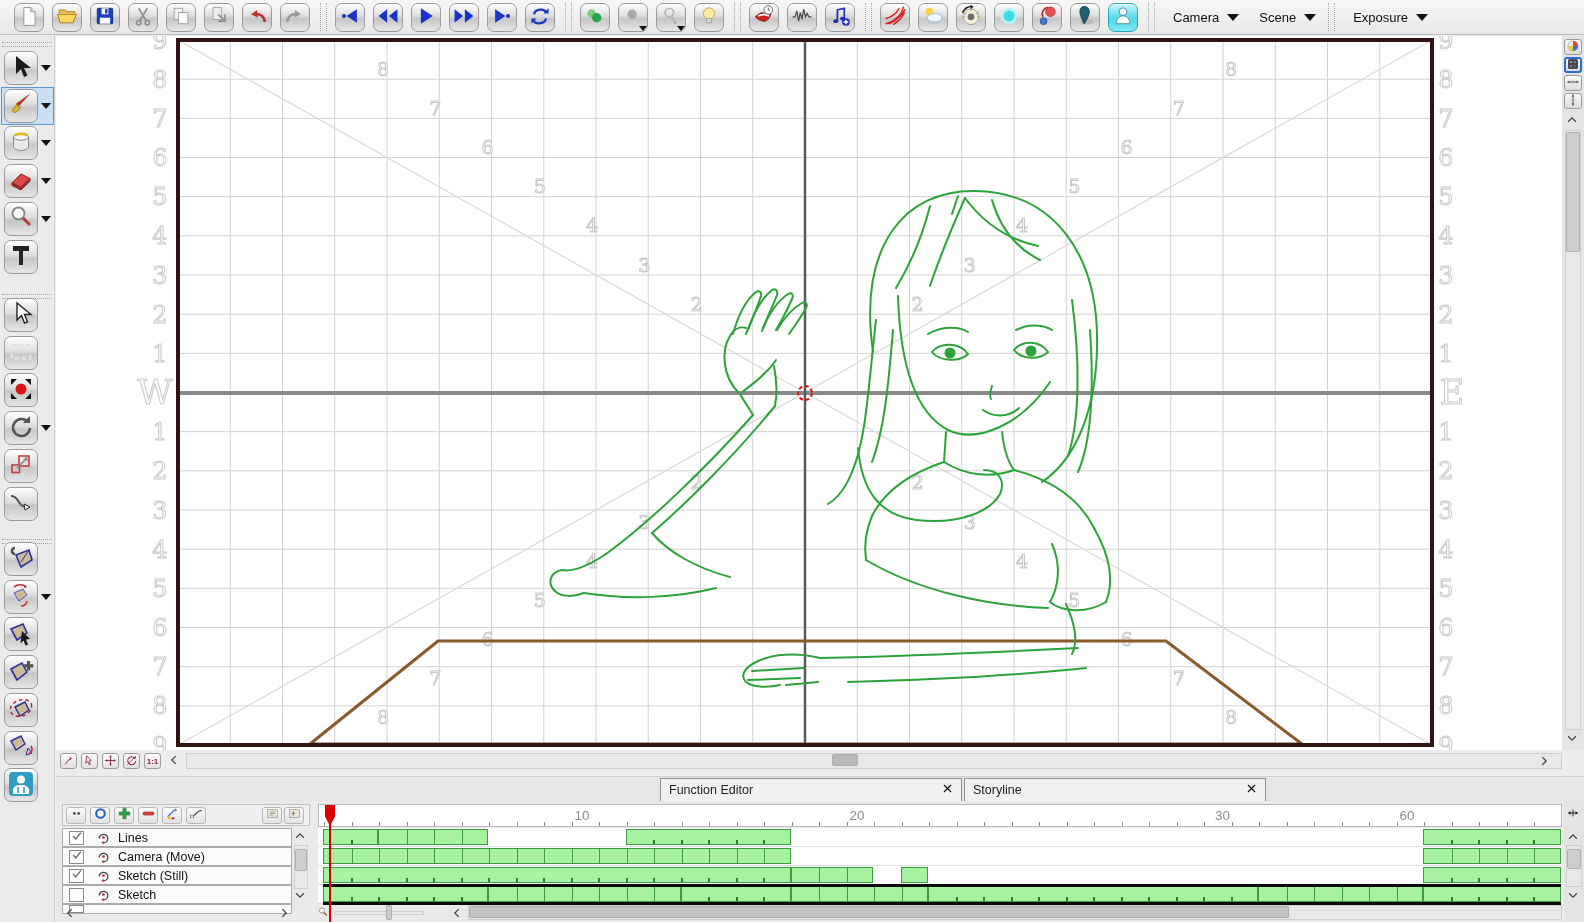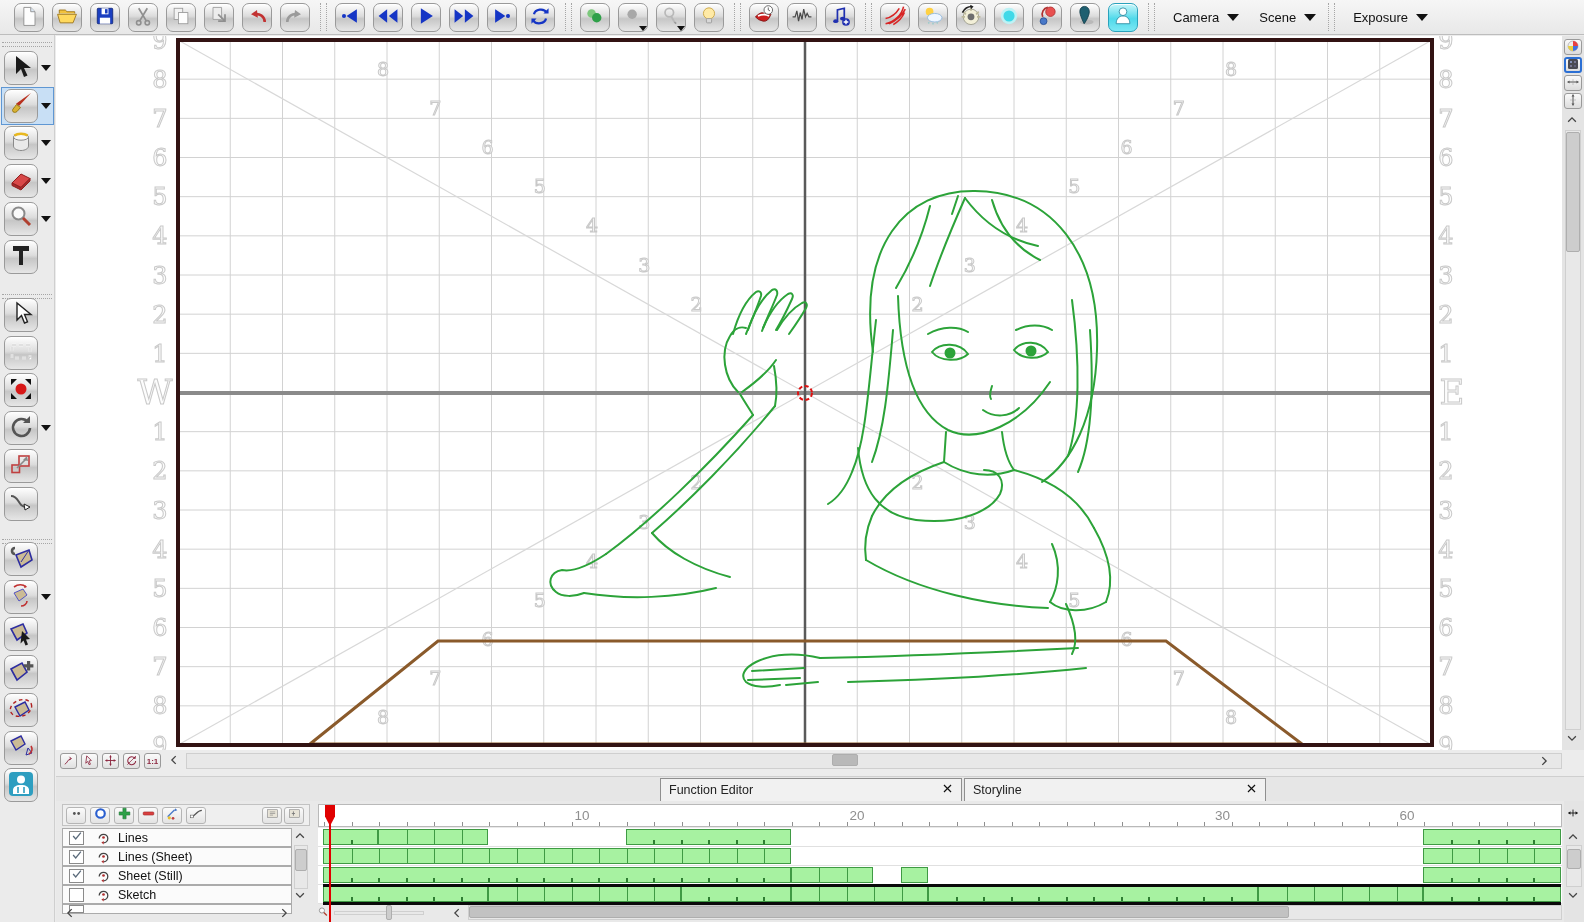--- a/index.html
+++ b/index.html
@@ -771,34 +771,34 @@
         <div class="cb">
           <span><svg viewBox="0 0 28 28">
               <path d="M5 14l6 7L23 6" fill="none" stroke="#5a6a7a" stroke-width="3"></path>
             </svg></span>
         </div>
         <span class="layer-ic"><svg viewBox="0 0 28 28">
             <path d="M6 16a8 8 0 1 1 8 8" fill="none" stroke="#444" stroke-width="2.4"></path>
             <path d="M14 27l-4-4 5-2z" fill="#b03030"></path>
             <circle cx="14" cy="14" r="2.5" fill="#b03030"></circle>
           </svg></span>
-        <span class="layer-name">Lines (Sheet)</span>
+        <span class="layer-name">Camera (Move)</span>
       </div>
       <div class="layer-row" style="top: 65px;">
         <div class="cb">
           <span><svg viewBox="0 0 28 28">
               <path d="M5 14l6 7L23 6" fill="none" stroke="#5a6a7a" stroke-width="3"></path>
             </svg></span>
         </div>
         <span class="layer-ic"><svg viewBox="0 0 28 28">
             <path d="M6 16a8 8 0 1 1 8 8" fill="none" stroke="#444" stroke-width="2.4"></path>
             <path d="M14 27l-4-4 5-2z" fill="#b03030"></path>
             <circle cx="14" cy="14" r="2.5" fill="#b03030"></circle>
           </svg></span>
-        <span class="layer-name">Sheet (Still)</span>
+        <span class="layer-name">Sketch (Still)</span>
       </div>
       <div class="layer-row" style="top: 84px;">
         <div class="cb"></div>
         <span class="layer-ic"><svg viewBox="0 0 28 28">
             <path d="M6 16a8 8 0 1 1 8 8" fill="none" stroke="#444" stroke-width="2.4"></path>
             <path d="M14 27l-4-4 5-2z" fill="#b03030"></path>
             <circle cx="14" cy="14" r="2.5" fill="#b03030"></circle>
           </svg></span>
         <span class="layer-name">Sketch</span>
       </div>

